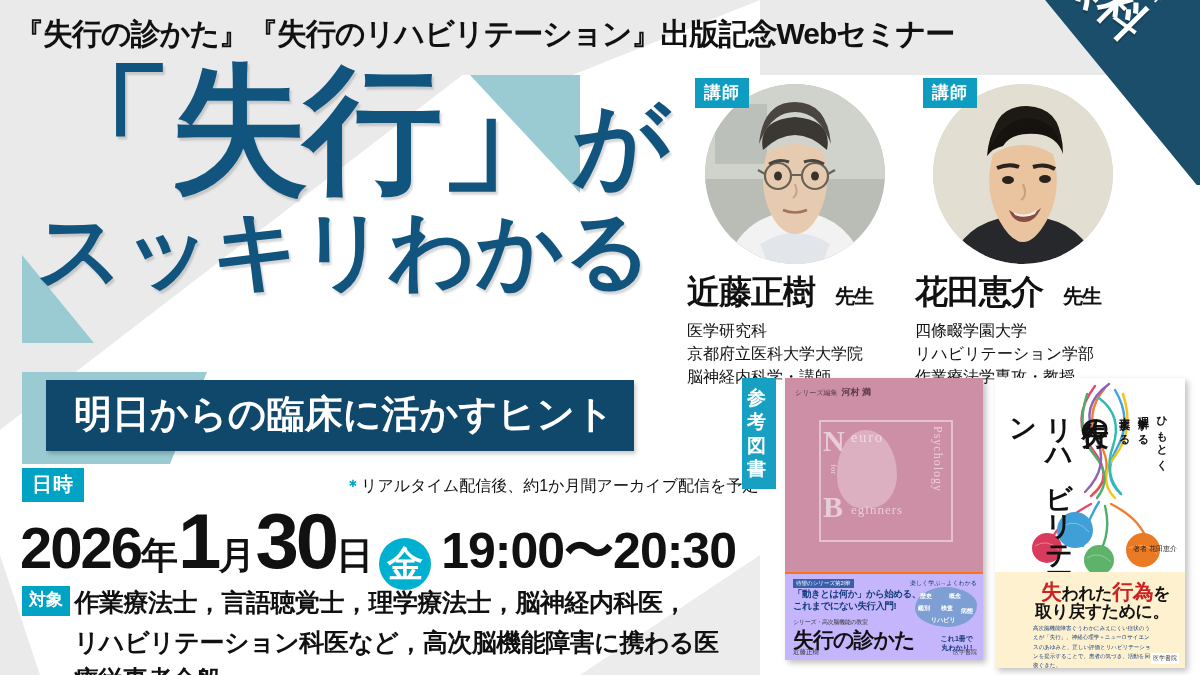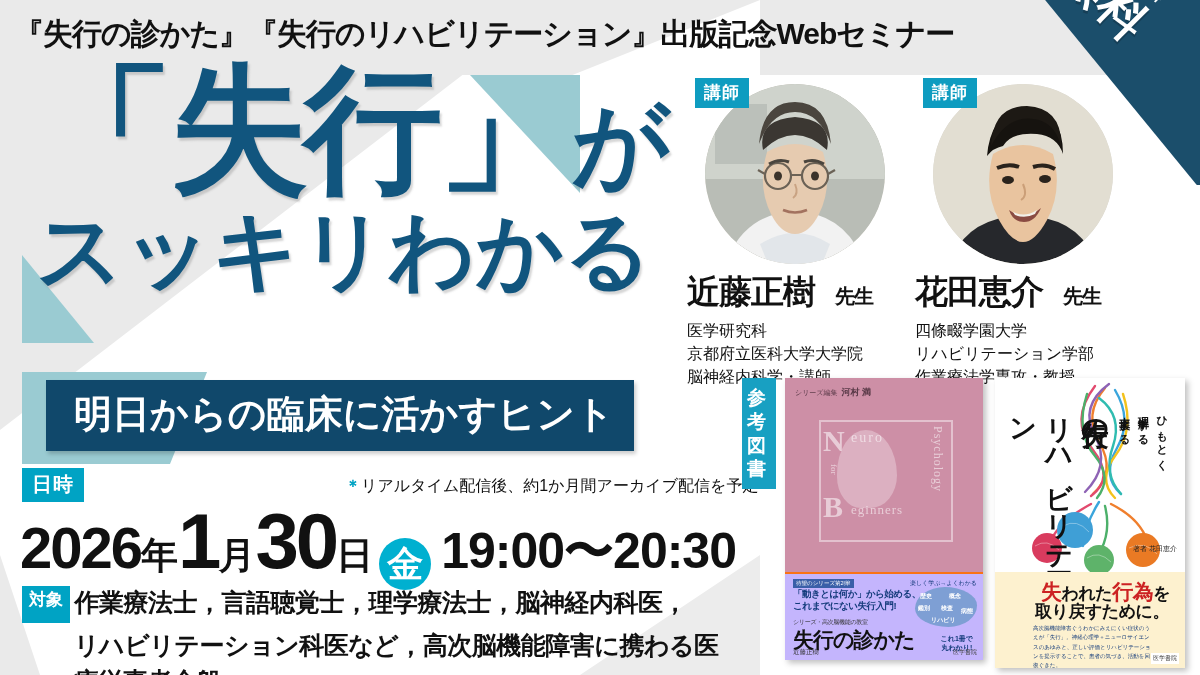--- a/index.html
+++ b/index.html
@@ -149,21 +149,21 @@
     text-align:center;line-height:52px;
     margin:0 10px 0 6px;
     position:relative;top:8px;
   }
   .d-time{font-size:50px;font-weight:bold;letter-spacing:-1px;}
 
   
   .aud-block{position:absolute;left:22px;top:584px;z-index:4;width:720px;}
   .badge-aud{
     display:inline-block;background:#00a3c4;color:#ffffff;
-    font-size:17px;font-weight:bold;padding:2px 7px 12px 7px;
+    font-size:17px;font-weight:bold;padding:2px 7px 5px 7px;
     vertical-align:6px;
   }
   .aud-text{
     display:inline;font-size:25px;font-weight:bold;color:#111111;
     line-height:1.45;letter-spacing:-0.5px;
   }
   .aud-line2{
     margin-left:52px;font-size:25px;font-weight:bold;color:#111111;
     line-height:1.45;letter-spacing:-0.5px;margin-top:4px;
   }

